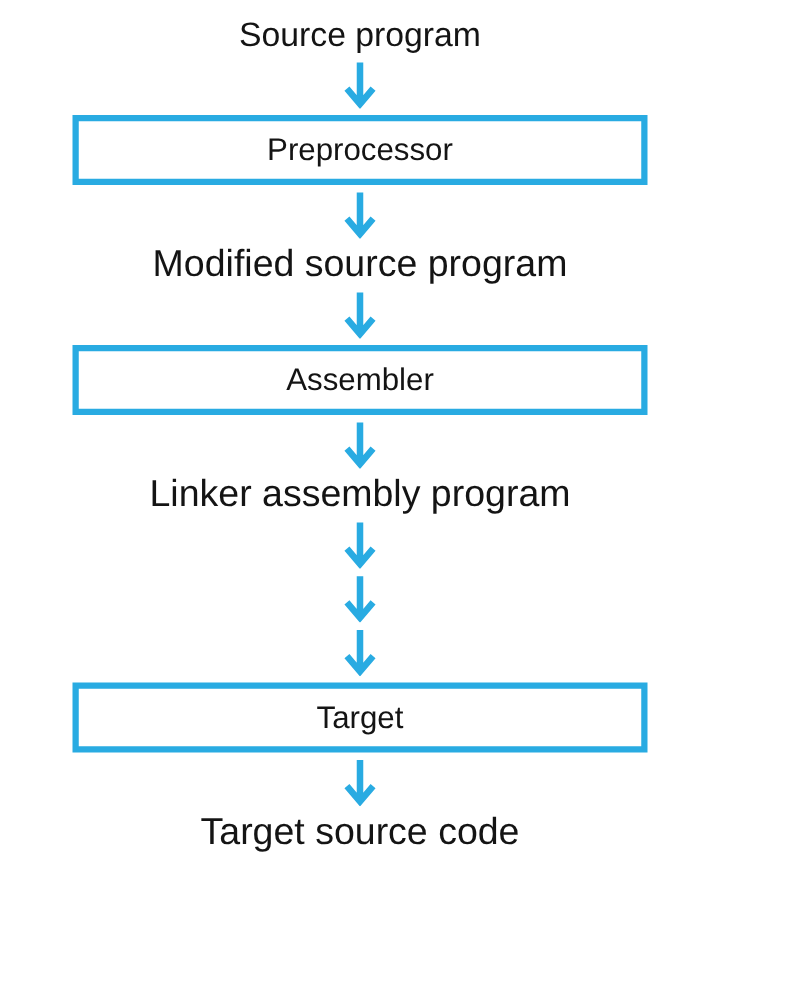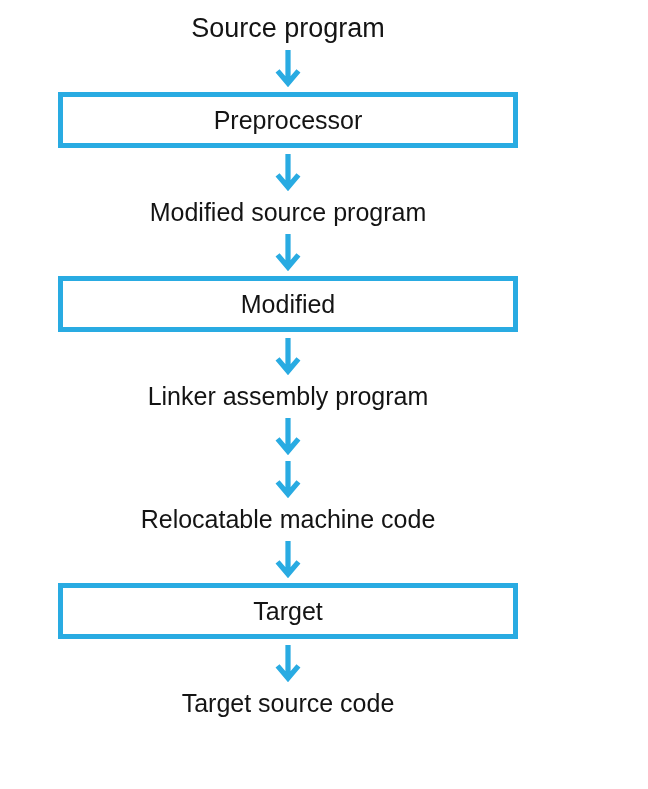--- a/index.html
+++ b/index.html
@@ -18,21 +18,21 @@
     height: 789px;
     background: #ffffff;
     display: flex;
     flex-direction: column;
     align-items: center;
     gap: 5px;
     padding-top: 12px;
     overflow: hidden;
   }
   .flow-label {
-    font-size: 25px;
+    font-size: 30px;
     line-height: 32px;
     font-weight: 400;
     color: var(--text);
     text-align: center;
     white-space: nowrap;
   }
   .flow-label.title {
     font-size: 27px;
   }
   .arrow {
@@ -82,39 +82,38 @@
     <path d="M17 1 V33 M6 23 L17 36 L28 23"></path>
   </svg>
 
   <div class="flow-label">Modified source program</div>
 
   <svg class="arrow" width="34" height="38" viewBox="0 0 34 40">
     <path d="M17 1 V33 M6 23 L17 36 L28 23"></path>
   </svg>
 
   <div class="stage-box">
-    <span class="stage-text">Modified</span>
+    <span class="stage-text">Assembler</span>
   </div>
 
   <svg class="arrow" width="34" height="38" viewBox="0 0 34 40">
     <path d="M17 1 V33 M6 23 L17 36 L28 23"></path>
   </svg>
 
   <div class="flow-label">Linker assembly program</div>
 
   <svg class="arrow" width="34" height="38" viewBox="0 0 34 40">
     <path d="M17 1 V33 M6 23 L17 36 L28 23"></path>
   </svg>
 
 
   <svg class="arrow" width="34" height="38" viewBox="0 0 34 40">
     <path d="M17 1 V33 M6 23 L17 36 L28 23"></path>
   </svg>
 
-  <div class="flow-label">Relocatable machine code</div>
 
   <svg class="arrow" width="34" height="38" viewBox="0 0 34 40">
     <path d="M17 1 V33 M6 23 L17 36 L28 23"></path>
   </svg>
 
   <div class="stage-box">
     <span class="stage-text">Target</span>
   </div>
 
   <svg class="arrow" width="34" height="38" viewBox="0 0 34 40">

